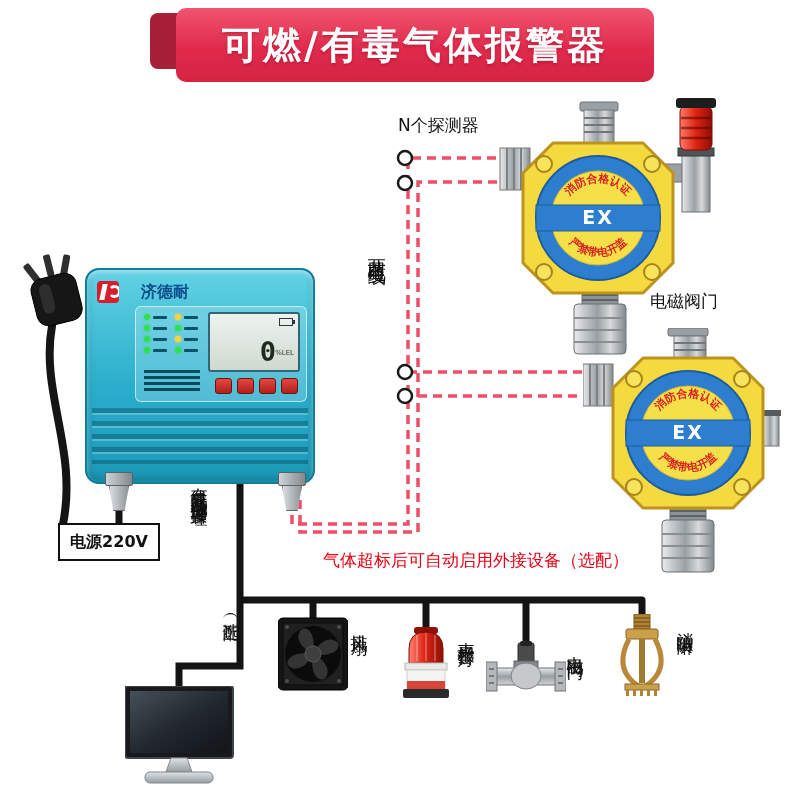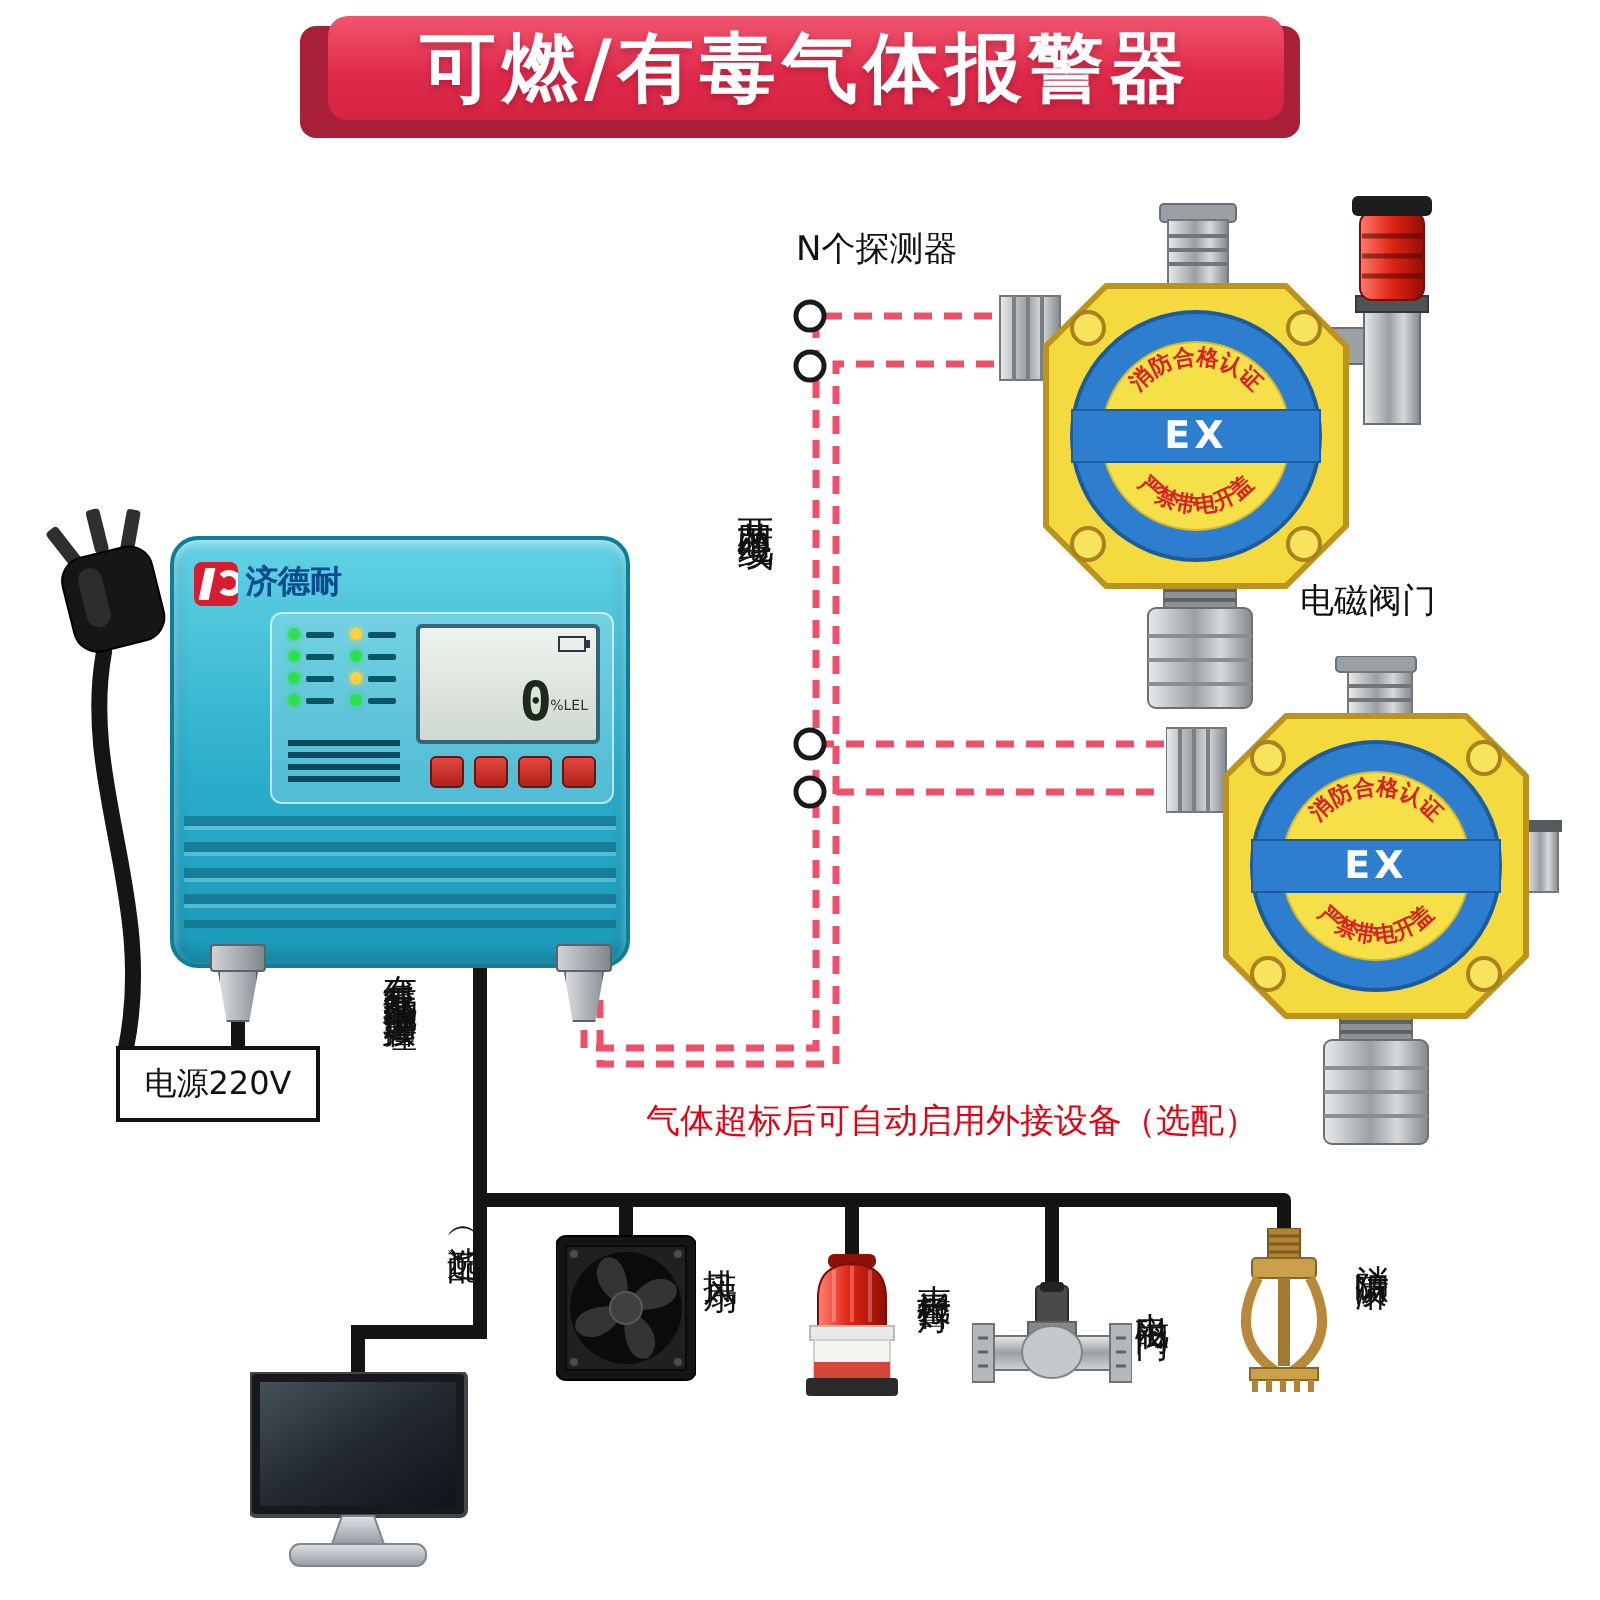--- a/index.html
+++ b/index.html
@@ -2,41 +2,41 @@
 <html><head>
 <meta charset="utf-8">
 <style>
   html,body{margin:0;padding:0}
   body{width:800px;height:800px;position:relative;background:#fff;overflow:hidden;
        font-family:"DejaVu Sans","Liberation Sans",sans-serif;color:#111}
   .abs{position:absolute}
 
   
   .banner-back{left:150px;top:13px;width:500px;height:56px;background:#a81f38;border-radius:8px}
-  .banner{left:164px;top:8px;width:478px;height:52px;border-radius:10px;
+  .banner{left:176px;top:8px;width:478px;height:74px;border-radius:10px;
           background:linear-gradient(180deg,#f0556e,#e02a4b 55%,#d52443);
           display:flex;align-items:center;justify-content:center;
           color:#fff;font-size:38px;font-weight:700;letter-spacing:3px;
           text-shadow:0 2px 3px rgba(120,10,30,.35)}
 
   
   .lab{position:absolute;color:#111;font-size:17px;font-weight:400;line-height:1.15;white-space:nowrap}
   .v{writing-mode:vertical-rl;letter-spacing:2px}
   .auto-note{left:288px;top:549px;width:376px;text-align:center;color:#e60012;
              font-size:17px;font-weight:400}
 
   
   .power-box{left:58px;top:523px;width:98px;height:34px;background:#fff;border:2px solid #111;
-             display:flex;align-items:center;justify-content:center;font-size:16px;font-weight:400}
+             display:flex;align-items:center;justify-content:center;font-size:16px;font-weight:700}
 
   
   .controller{left:85px;top:268px;width:226px;height:212px;border-radius:14px;
               background:linear-gradient(180deg,#62d2e4,#2aaecb 55%,#1b99b8);
               border:2px solid #0d7d99;box-shadow:inset 0 2px 4px rgba(255,255,255,.5),inset 0 -4px 8px rgba(0,40,60,.25)}
-  .ctrl-brand{position:absolute;left:10px;top:11px;display:flex;gap:4px;align-items:flex-start}
+  .ctrl-brand{position:absolute;left:10px;top:11px;display:flex;gap:22px;align-items:center}
   .ctrl-logo{width:22px;height:22px;background:#d81e2e;border-radius:4px;position:relative;overflow:hidden;flex:none}
   .ctrl-logo i{position:absolute;left:4px;top:3px;width:5px;height:16px;background:#fff;transform:skewX(-12deg)}
   .ctrl-logo b{position:absolute;left:11px;top:4px;width:7px;height:7px;border:3px solid #fff;
                border-left-color:transparent;border-radius:50%}
   .ctrl-brand-text{font-size:16px;font-weight:700;color:#0d4c8c}
   .ctrl-panel{position:absolute;left:48px;top:36px;width:170px;height:94px;border-radius:6px;
               background:rgba(235,252,255,.22);border:1px solid rgba(255,255,255,.6)}
   .leds{position:absolute;left:8px;top:7px;display:grid;grid-template-columns:1fr 1fr;gap:5px 8px}
   .led{display:flex;align-items:center;gap:3px}
   .led .dot{width:6px;height:6px;border-radius:50%;background:#2ee04e;box-shadow:0 0 3px #2ee04e;display:block}

